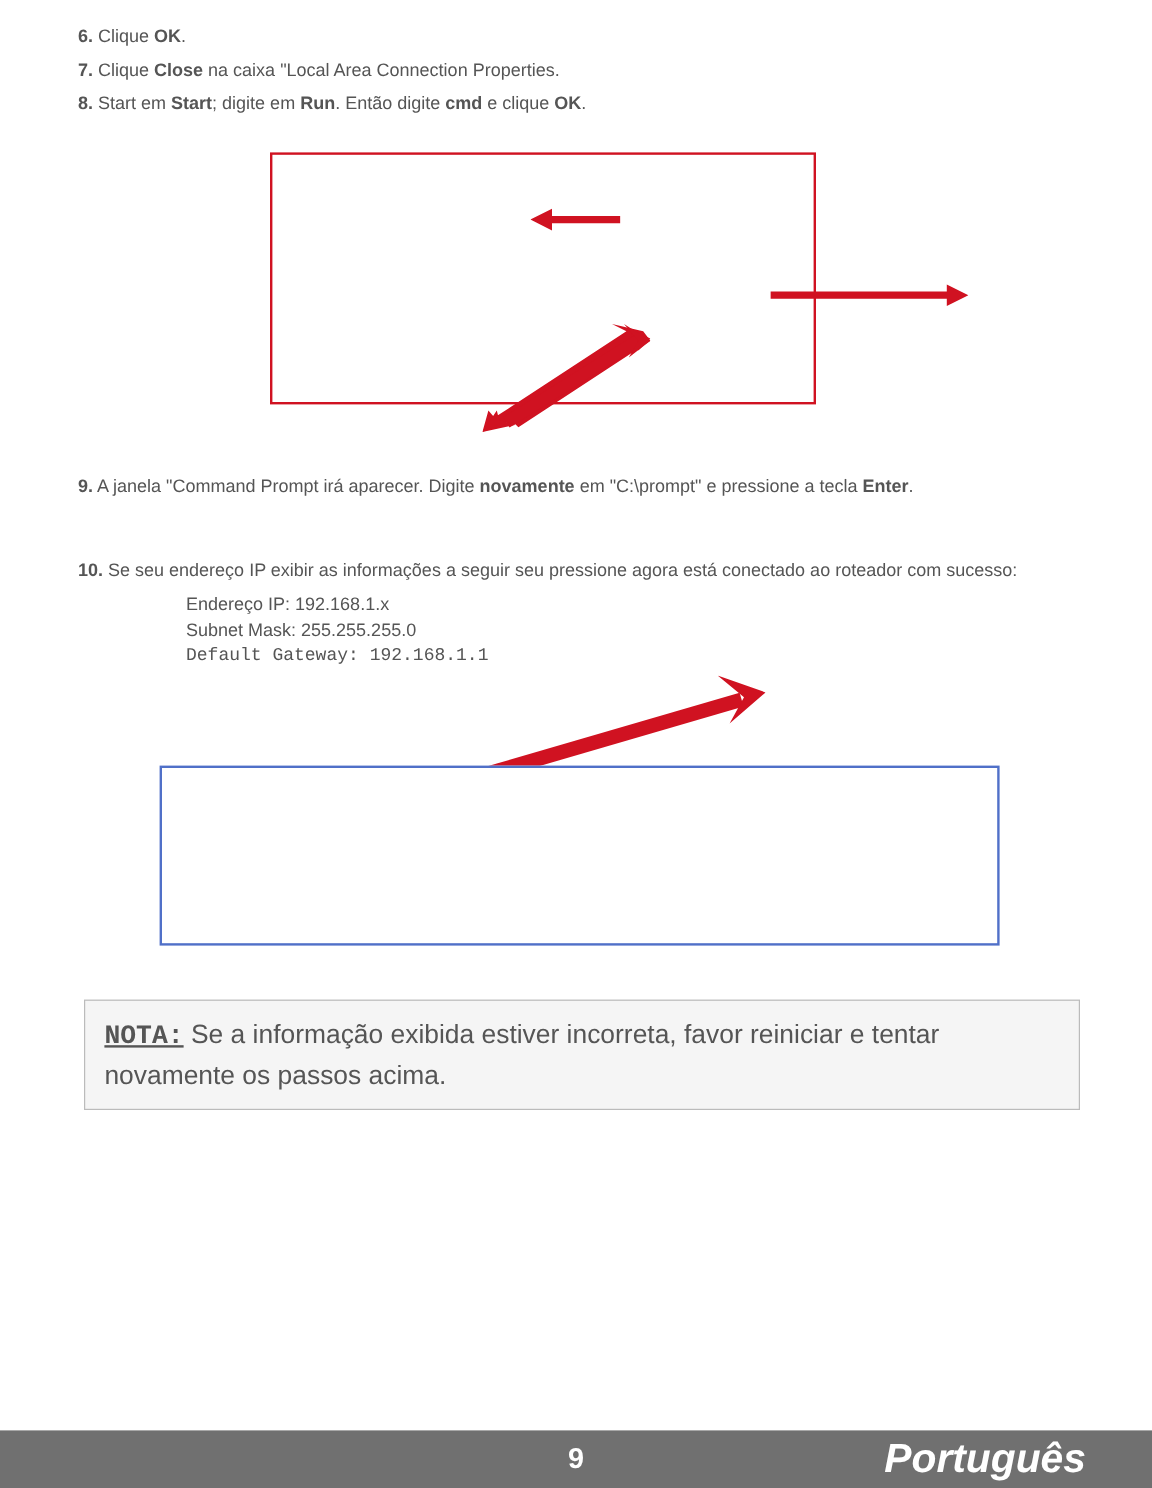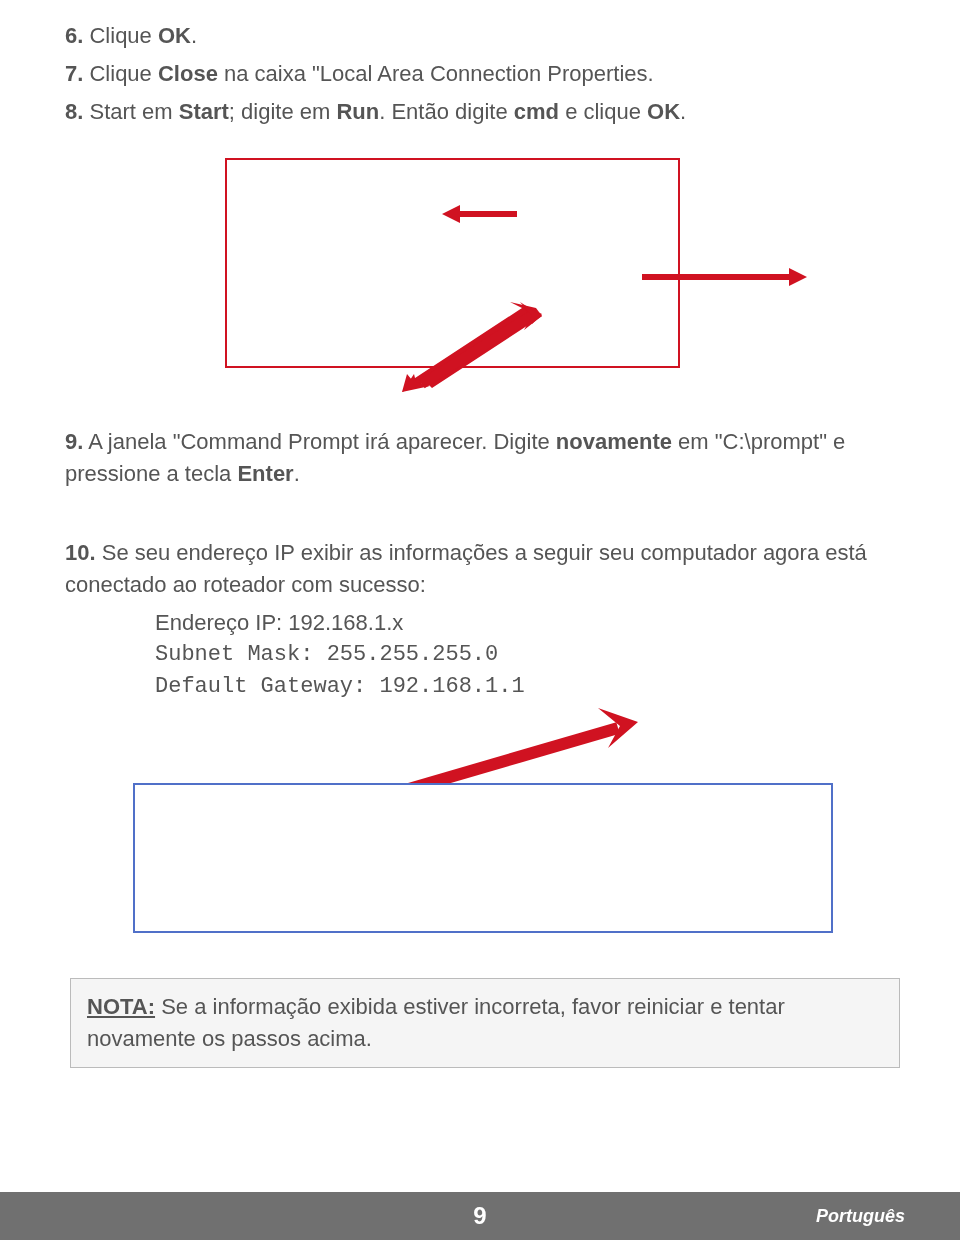--- a/index.html
+++ b/index.html
@@ -8,21 +8,21 @@
     height: 1240px;
     font-family: Arial, Helvetica, sans-serif;
     color: #555;
     background: #fff;
     position: relative;
     padding: 20px 55px 0 65px;
   }
   .step { margin-bottom: 6px; }
   .num { font-weight: bold; }
   .b { font-weight: bold; }
-  .step-line { font-size: 22px; line-height: 1.45; }
+  .step-line { font-size: 15px; line-height: 1.45; }
   .diagram1 {
     width: 455px;
     height: 210px;
     border: 2px solid #d01221;
     margin: 30px 0 30px 160px;
     background: #fff;
     position: relative;
   }
   .arrow-left {
     position: absolute;
@@ -63,20 +63,21 @@
     border: 1px solid #bbb;
     background: #f5f5f5;
     padding: 12px 16px;
     font-size: 22px;
     line-height: 1.45;
     margin: 0 5px 0 5px;
   }
   .note-label {
     font-weight: bold;
     text-decoration: underline;
+    font-family: Liberation Mono, monospace;
   }
   .footer {
     position: absolute;
     left: 0;
     bottom: 0;
     width: 100%;
     background: #707070;
     height: 48px;
     color: #fff;
     font-family: Arial, Helvetica, sans-serif;
@@ -87,21 +88,21 @@
     top: 50%;
     transform: translate(-50%,-50%);
     font-size: 24px;
     font-weight: bold;
   }
   .footer .lang {
     position: absolute;
     right: 55px;
     top: 50%;
     transform: translateY(-50%);
-    font-size: 18px;
+    font-size: 34px;
     font-weight: bold;
     font-style: italic;
   }
   .gap1 { height: 28px; }
   .gap2 { height: 28px; }
   .indent { padding-left: 42px; }
 </style>
 </head>
 <body>
 
@@ -142,24 +143,24 @@
 <div class="gap1"></div>
 
 <div class="step step-line">
   <span class="num">9.</span><span> A janela "Command Prompt irá aparecer. Digite </span><span class="b">novamente</span><span> em "C:\prompt" e pressione a tecla </span><span class="b">Enter</span><span>.</span>
 </div>
 
 <div class="gap2"></div>
 <div style="height: 14px;"></div>
 
 <div class="step step-line">
-  <span class="num">10.</span><span> Se seu endereço IP exibir as informações a seguir seu computador agora está conectado ao roteador com sucesso:</span>
+  <span class="num">10.</span><span> Se seu endereço IP exibir as informações a seguir seu pressione agora está conectado ao roteador com sucesso:</span>
 </div>
 <div class="step-line indent" style="padding-left:90px;">Endereço IP: 192.168.1.x</div>
-<div class="step-line indent" style="padding-left:90px;font-family:Liberation Mono, monospace;">Subnet Mask: 255.255.255.0</div>
+<div class="step-line indent" style="padding-left:90px;">Subnet Mask: 255.255.255.0</div>
 <div class="step-line indent" style="padding-left:90px;font-family:Liberation Mono, monospace;">Default Gateway: 192.168.1.1</div>
 
 <div class="diagram2-wrap">
   <span class="arrow-big2">
     <svg width="290" height="110" viewBox="0 0 290 110">
       <line x1="30" y1="90" x2="270" y2="20" stroke="#d01221" stroke-width="12"></line>
       <polygon points="250,0 290,14 260,40 272,18" fill="#d01221"></polygon>
       <polygon points="20,78 0,110 44,100 24,92" fill="#d01221"></polygon>
     </svg>
   </span>

